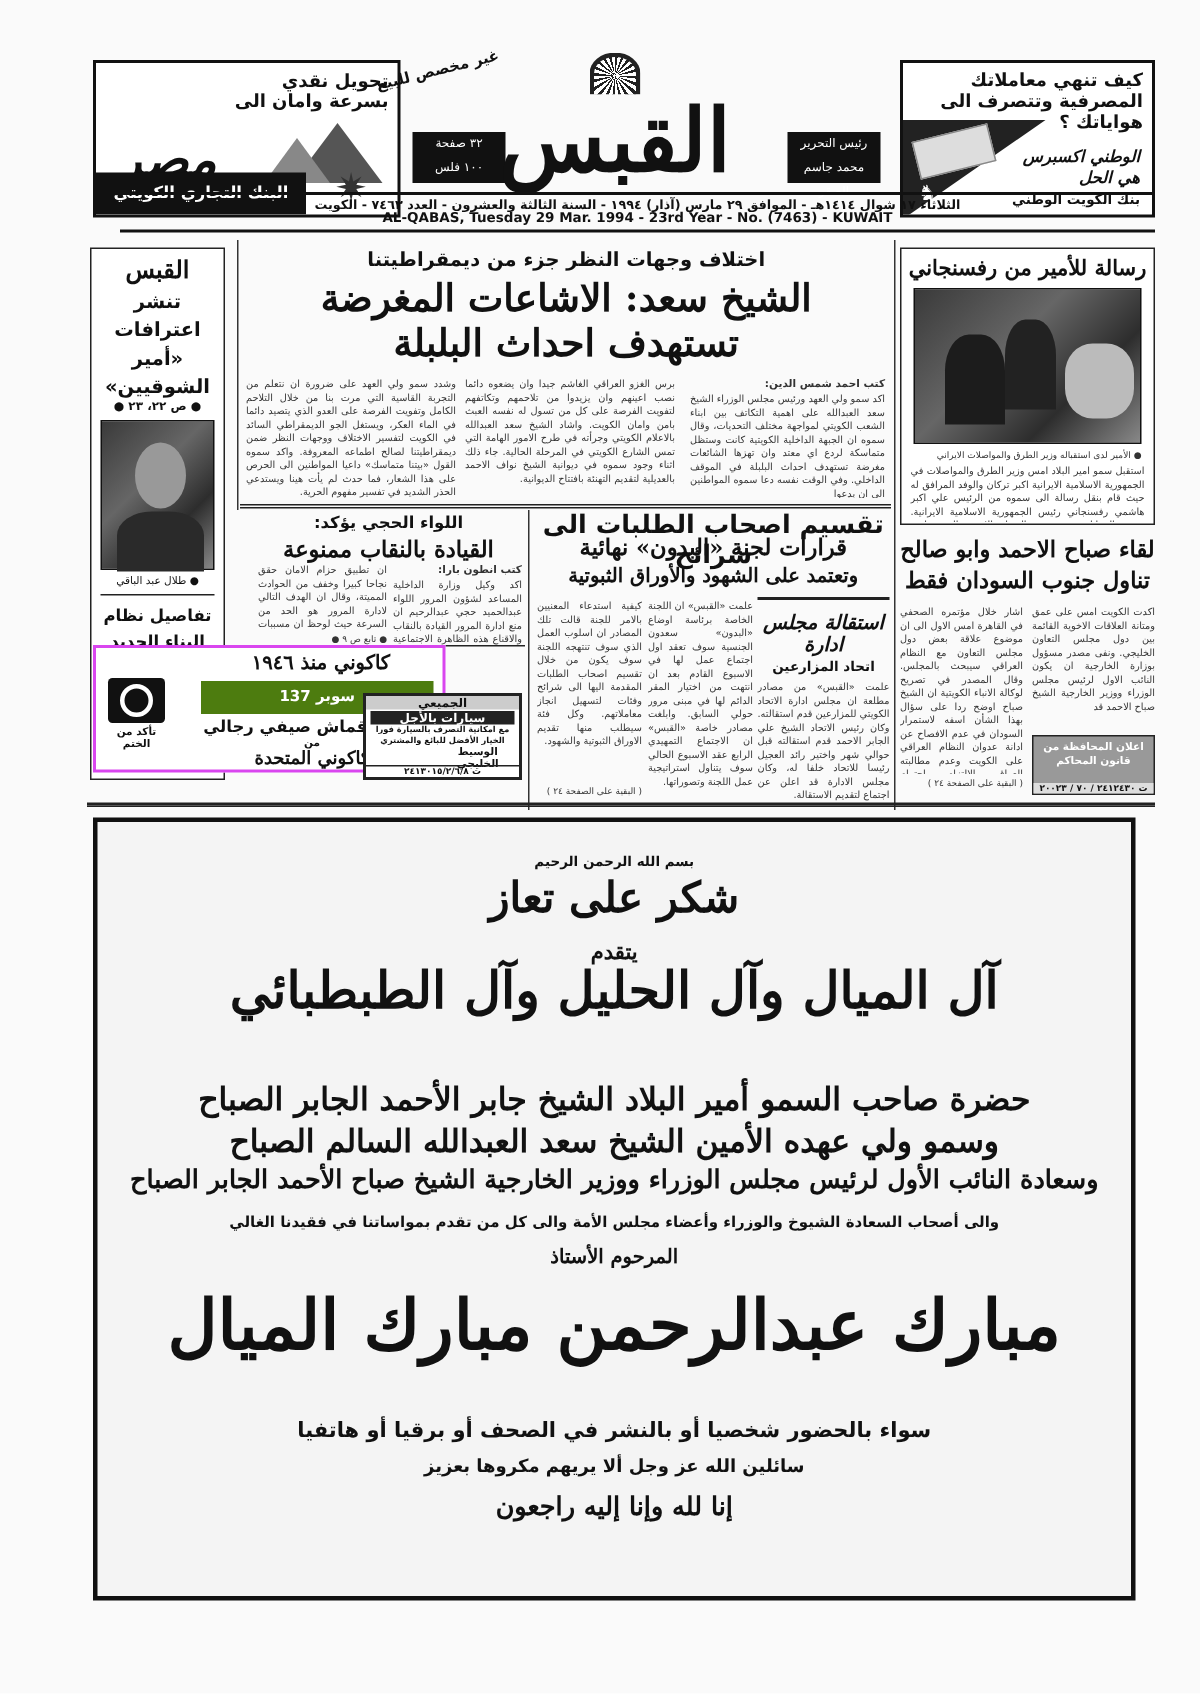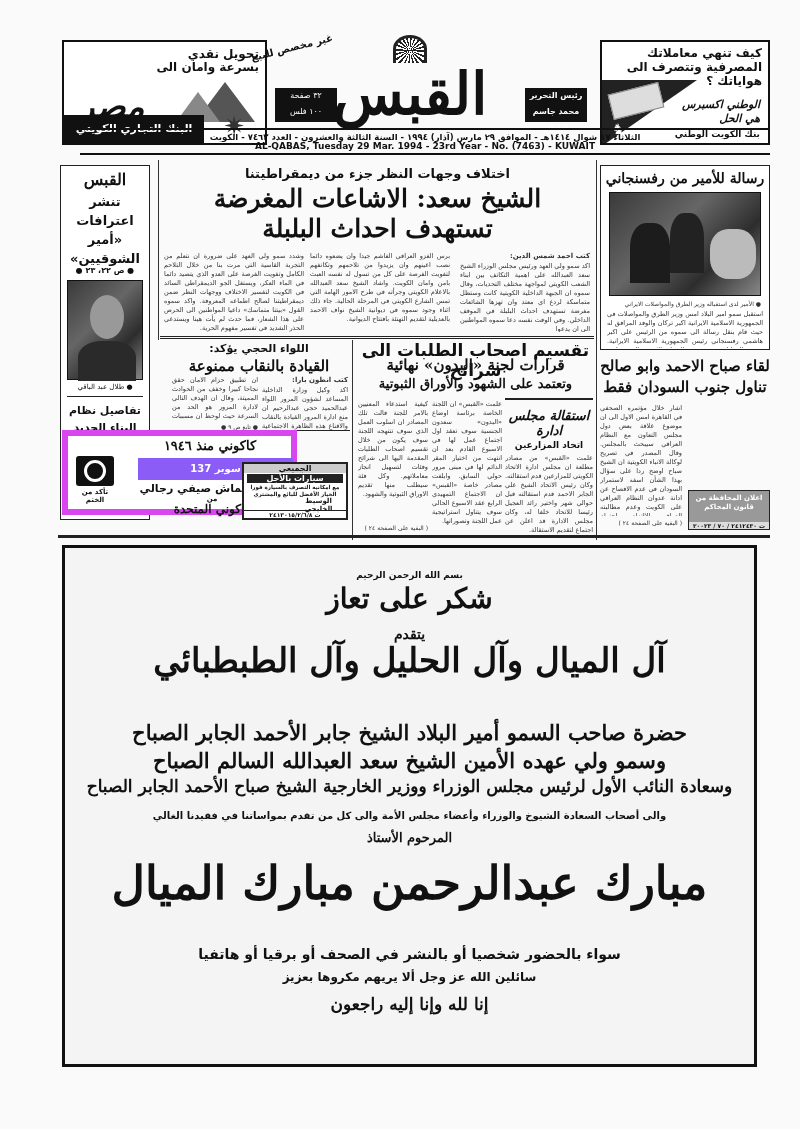--- a/index.html
+++ b/index.html
@@ -26,36 +26,36 @@
   .ad-right .t2 { position: absolute; right: 8px; top: 56px; font-size: 11px; font-weight: bold; direction: rtl; text-align: right; width: 90px; line-height: 14px; font-style: italic; }
   .ad-right .t3 { position: absolute; right: 8px; bottom: 4px; font-size: 9px; font-weight: bold; direction: rtl; }
   .ad-right .camel { position: absolute; left: 10px; bottom: 6px; font-size: 14px; color: #fff; }
 
   .logo-wrap { left: 300px; top: 35px; width: 220px; height: 100px; }
   .logo-sun { position: absolute; left: 93px; top: 0; width: 34px; height: 28px; border-radius: 50% 50% 0 0; border: 3px solid #222; border-bottom: none; background: repeating-conic-gradient(#222 0 8deg, #fff 8deg 18deg); }
   .logo-text { position: absolute; left: 0; top: 26px; width: 220px; font-size: 58px; font-weight: bold; text-align: center; font-family: "DejaVu Serif", serif; letter-spacing: 1px; line-height: 66px; }
   .not-for-sale { left: 250px; top: 42px; font-size: 10px; font-weight: bold; transform: rotate(-14deg); direction: rtl; }
   .price-box { width: 62px; height: 34px; background: #111; color: #fff; font-size: 8px; text-align: center; line-height: 16px; }
   .price-l { left: 275px; top: 88px; }
-  .price-r { left: 525px; top: 88px; font-weight: bold; }
+  .price-r { left: 525px; top: 88px; }
 
   .dateline { left: 80px; top: 128px; width: 690px; font-size: 8.5px; font-weight: bold; direction: rtl; text-align: center; border-top: 2px solid #111; padding-top: 2px; }
   .dateline-en { left: 80px; top: 141px; width: 690px; font-size: 9px; font-weight: bold; text-align: center; border-bottom: 2px solid #111; padding-bottom: 2px; }
 
   
   .txt { font-size: 6.5px; line-height: 9px; color: #333; direction: rtl; text-align: justify; }
   .hd { font-weight: bold; direction: rtl; text-align: center; }
   .rule-h { height: 0; border-top: 1px solid #222; }
   .rule-hh { height: 3px; border-top: 1px solid #222; border-bottom: 1px solid #222; }
   .rule-v { width: 0; border-left: 1px solid #333; }
   .photo { background: linear-gradient(135deg, #3a3a3a 0%, #666 40%, #2d2d2d 70%, #888 100%); border: 1px solid #111; }
 
   
   .sidebar-box { left: 60px; top: 165px; width: 90px; height: 355px; border: 1px solid #222; background: #fff; }
-  .ad-kaka-frame { left: 62px; top: 430px; width: 235px; height: 85px; border: 6px solid #d946ef; background: #fff; }
+  .ad-kaka-frame { left: 62px; top: 430px; width: 235px; height: 85px; border: 2px solid #d946ef; background: #fff; }
 
   
   .condolence { left: 62px; top: 545px; width: 695px; height: 522px; border: 3px solid #111; background: #f4f4f4; }
   .cond-line { position: absolute; left: 0; width: 100%; direction: rtl; text-align: center; font-weight: bold; color: #111; }
 </style>
 </head>
 <body>
 
 <div class="page">
 
@@ -130,20 +130,21 @@
       <div style="position:absolute;left:20px;top:30px;width:40px;height:60px;border-radius:40% 40% 0 0;background:#1c1c1c;"></div>
       <div style="position:absolute;left:60px;top:20px;width:34px;height:60px;border-radius:40% 40% 0 0;background:#222;"></div>
       <div style="position:absolute;left:100px;top:36px;width:46px;height:50px;border-radius:40%;background:#bbb;"></div>
     </div>
     <div class="abs txt" style="left:8px;top:133px;width:152px;font-size:6px;text-align:right;">● الأمير لدى استقباله وزير الطرق والمواصلات الايراني</div>
     <div class="abs txt" style="left:6px;top:144px;width:156px;height:38px;overflow:hidden;">استقبل سمو امير البلاد امس وزير الطرق والمواصلات في الجمهورية الاسلامية الايرانية اكبر تركان والوفد المرافق له حيث قام بنقل رسالة الى سموه من الرئيس علي اكبر هاشمي رفسنجاني رئيس الجمهورية الاسلامية الايرانية. وحضر المقابلة وزير شؤون الديوان الاميري الشيخ ناصر محمد الاحمد ووزير المواصلات ووزير الدولة لشؤون الاسكان حبيب جوهر حيات وسفير الجمهورية الاسلامية الايرانية لدى دولة الكويت.</div>
   </div>
 
   <div class="abs hd" style="left:600px;top:357px;width:170px;font-size:15px;font-family:'DejaVu Serif',serif;">لقاء صباح الاحمد وابو صالح</div>
   <div class="abs hd" style="left:600px;top:378px;width:170px;font-size:15px;font-family:'DejaVu Serif',serif;">تناول جنوب السودان فقط</div>
+  <div class="abs txt" style="left:688px;top:404px;width:82px;height:120px;overflow:hidden;">اكدت الكويت امس على عمق ومتانة العلاقات الاخوية القائمة بين دول مجلس التعاون الخليجي. ونفى مصدر مسؤول بوزارة الخارجية ان يكون النائب الاول لرئيس مجلس الوزراء ووزير الخارجية الشيخ صباح الاحمد قد</div>
   <div class="abs txt" style="left:600px;top:404px;width:82px;height:112px;overflow:hidden;">اشار خلال مؤتمره الصحفي في القاهرة امس الاول الى ان موضوع علاقة بعض دول مجلس التعاون مع النظام العراقي سيبحث بالمجلس. وقال المصدر في تصريح لوكالة الانباء الكويتية ان الشيخ صباح اوضح ردا على سؤال بهذا الشأن اسفه لاستمرار السودان في عدم الافصاح عن ادانة عدوان النظام العراقي على الكويت وعدم مطالبته العراق بالالتزام باحترام القرارات</div>
   <div class="abs txt" style="left:600px;top:518px;width:82px;font-size:6px;">( البقية على الصفحة ٢٤ )</div>
   <div class="abs" style="left:688px;top:490px;width:82px;height:40px;border:1px solid #222;background:#999;color:#fff;">
     <div class="hd" style="font-size:7px;padding:3px;line-height:9px;">اعلان المحافظة من قانون المحاكم</div>
     <div class="hd" style="font-size:6px;background:#ddd;color:#111;position:absolute;bottom:0;width:100%;">ت ٢٤١٢٤٣٠ / ٧٠ / ٢٠٠٢٣</div>
   </div>
 
   <div class="abs rule-v" style="left:352px;top:340px;height:200px;"></div>
   <div class="abs hd" style="left:358px;top:340px;width:235px;font-size:17px;">تقسيم اصحاب الطلبات الى شرائح</div>
   <div class="abs hd" style="left:358px;top:356px;width:235px;font-size:15px;font-family:'DejaVu Serif',serif;">قرارات لجنة «البدون» نهائية</div>
@@ -165,21 +166,21 @@
   <div class="abs txt" style="left:172px;top:376px;width:86px;height:46px;overflow:hidden;">ان تطبيق حزام الامان حقق نجاحا كبيرا وخفف من الحوادث المميتة، وقال ان الهدف التالي لادارة المرور هو الحد من السرعة حيث لوحظ ان مسببات الحوادث في معظمها ناتجة عن السرعة والتهور مؤكدا تشديد العقوبات بعد تعديل القانون.</div>
   <div class="abs txt" style="left:172px;top:422px;width:86px;font-size:6px;">● تابع ص ٩ ●</div>
   <div class="abs rule-h" style="left:62px;top:430px;width:288px;"></div>
 
   <div class="abs ad-kaka-frame">
     <div class="abs hd" style="right:6px;top:2px;width:150px;font-size:13px;font-family:'DejaVu Serif',serif;">كاكوني منذ ١٩٤٦</div>
     <div class="abs" style="left:8px;top:20px;width:38px;height:30px;background:#111;border-radius:3px;">
       <div style="position:absolute;left:8px;top:4px;width:22px;height:22px;border:3px solid #fff;border-radius:50%;"></div>
     </div>
     <div class="abs hd" style="left:4px;top:52px;width:46px;font-size:7px;line-height:8px;">تأكد من الختم</div>
-    <div class="abs hd" style="left:70px;top:22px;width:155px;height:22px;background:#8b5cf6;color:#fff;font-size:10px;line-height:22px;">سوبر 137</div>
+    <div class="abs hd" style="left:70px;top:22px;width:155px;height:22px;background:#4d7c0f;color:#fff;font-size:10px;line-height:22px;">سوبر 137</div>
     <div class="abs hd" style="left:60px;top:46px;width:168px;font-size:11px;">أفضل قماش صيفي رجالي</div>
     <div class="abs hd" style="left:60px;top:59px;width:168px;font-size:7px;">من</div>
     <div class="abs hd" style="left:60px;top:66px;width:168px;font-size:12px;font-family:'DejaVu Serif',serif;">كاكوني المتحدة</div>
   </div>
 
   <div class="abs" style="left:242px;top:462px;width:106px;height:58px;border:2px solid #222;background:#fff;">
     <div class="hd" style="font-size:8px;background:#ccc;">الجميعي</div>
     <div class="hd" style="font-size:8px;background:#222;color:#fff;margin:1px 3px;">سيارات بالأجل</div>
     <div class="hd" style="font-size:5.5px;line-height:6.5px;padding:0 2px;">مع امكانية التصرف بالسيارة فورا الخيار الأفضل للبائع والمشتري</div>
     <div class="hd" style="font-size:7px;margin-left:47px;">الوسيط الخليجي</div>

